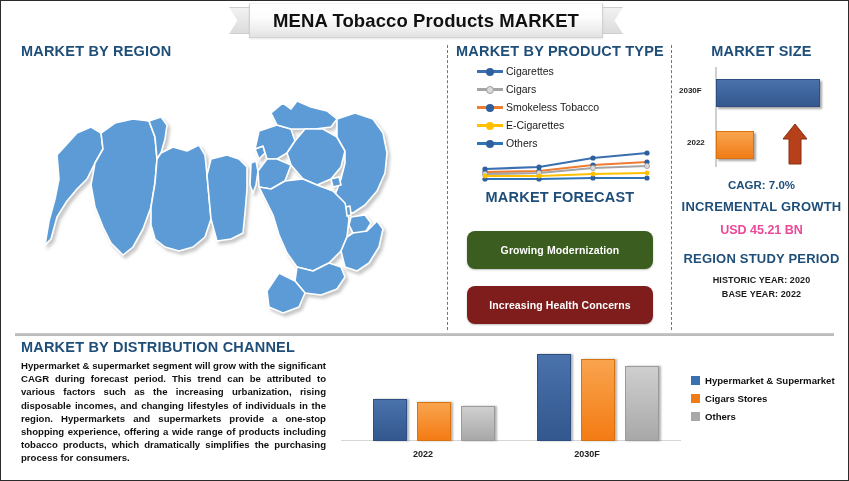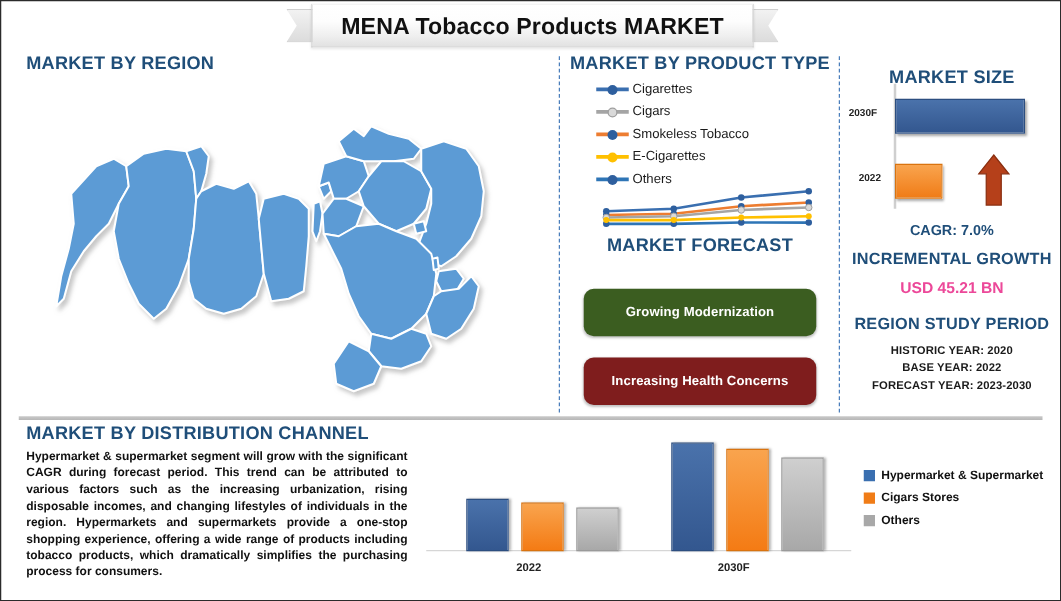--- a/index.html
+++ b/index.html
@@ -77,21 +77,21 @@
     display:flex;align-items:center;justify-content:center;
     color:#fff;font-size:10.5px;font-weight:bold;letter-spacing:.1px;
     box-shadow:0 1px 2px rgba(0,0,0,.25);
   }
   #dyn-box-0{top:44px;background:#3b5d20;}
   #dyn-box-1{top:99px;background:#7f1d1d;}
 
   
   #size-panel{position:absolute;left:672px;top:38px;width:177px;height:292px;}
   .ctr{width:177px;text-align:center;}
-  #size-title{position:absolute;left:0;top:4px;font-size:14.5px;margin-top:11px;}
+  #size-title{position:absolute;left:0;top:4px;font-size:14.5px;}
   #size-chart{position:absolute;left:6px;top:26px;width:165px;height:110px;}
   .sz-label{position:absolute;font-size:8px;font-weight:bold;color:#222;}
   .sz-axis{position:absolute;left:36px;top:2px;width:1.5px;height:100px;background:#cfcfcf;}
   .sz-bar{position:absolute;height:26px;box-shadow:1.5px 2px 2px rgba(0,0,0,.35);}
   #sz-bar-0{left:37px;top:14px;width:102px;background:linear-gradient(180deg,#4a72ab,#33578f);border:1px solid #2c4e80;}
   #sz-bar-1{left:37px;top:66px;width:36px;background:linear-gradient(180deg,#f9a44e,#f07c17);border:1px solid #d9730f;}
   .arrow{position:absolute;left:103px;top:58px;width:26px;height:42px;}
   #cagr{position:absolute;left:0;top:140px;font-size:11.5px;font-weight:bold;color:#1f4e79;}
   #inc-title{position:absolute;left:0;top:160px;font-size:13px;}
   #inc-value{position:absolute;left:0;top:184px;font-size:12.5px;font-weight:bold;color:#ec4899;}
@@ -290,21 +290,20 @@
         </svg>
       </div>
     </div>
 
     <div id="cagr" class="ctr">CAGR:  7.0%</div>
     <div id="inc-title" class="hdg ctr">INCREMENTAL GROWTH</div>
     <div id="inc-value" class="ctr">USD 45.21 BN</div>
     <div id="per-title" class="hdg ctr">REGION STUDY PERIOD</div>
     <div id="per-0" class="per-line ctr">HISTORIC YEAR: 2020</div>
     <div id="per-1" class="per-line ctr">BASE YEAR: 2022</div>
-    <div id="per-2" class="per-line ctr">FORECAST YEAR: 2023-2030</div>
   </div>
 
   <div id="dist-panel">
     <div id="dist-title" class="hdg">MARKET BY DISTRIBUTION CHANNEL</div>
     <div id="dist-para">Hypermarket &amp; supermarket   segment will grow with the significant CAGR during forecast period. This trend can be attributed to various factors such as the increasing urbanization, rising disposable incomes, and changing lifestyles of individuals in the region. Hypermarkets and supermarkets provide a one-stop shopping experience, offering a wide range of products including tobacco products, which dramatically simplifies the purchasing process for consumers.</div>
 
     <div id="dist-chart">
       <div class="bbaseline"></div>
 
       <div class="bar blue" style="left:32px;height:40px;"></div>

